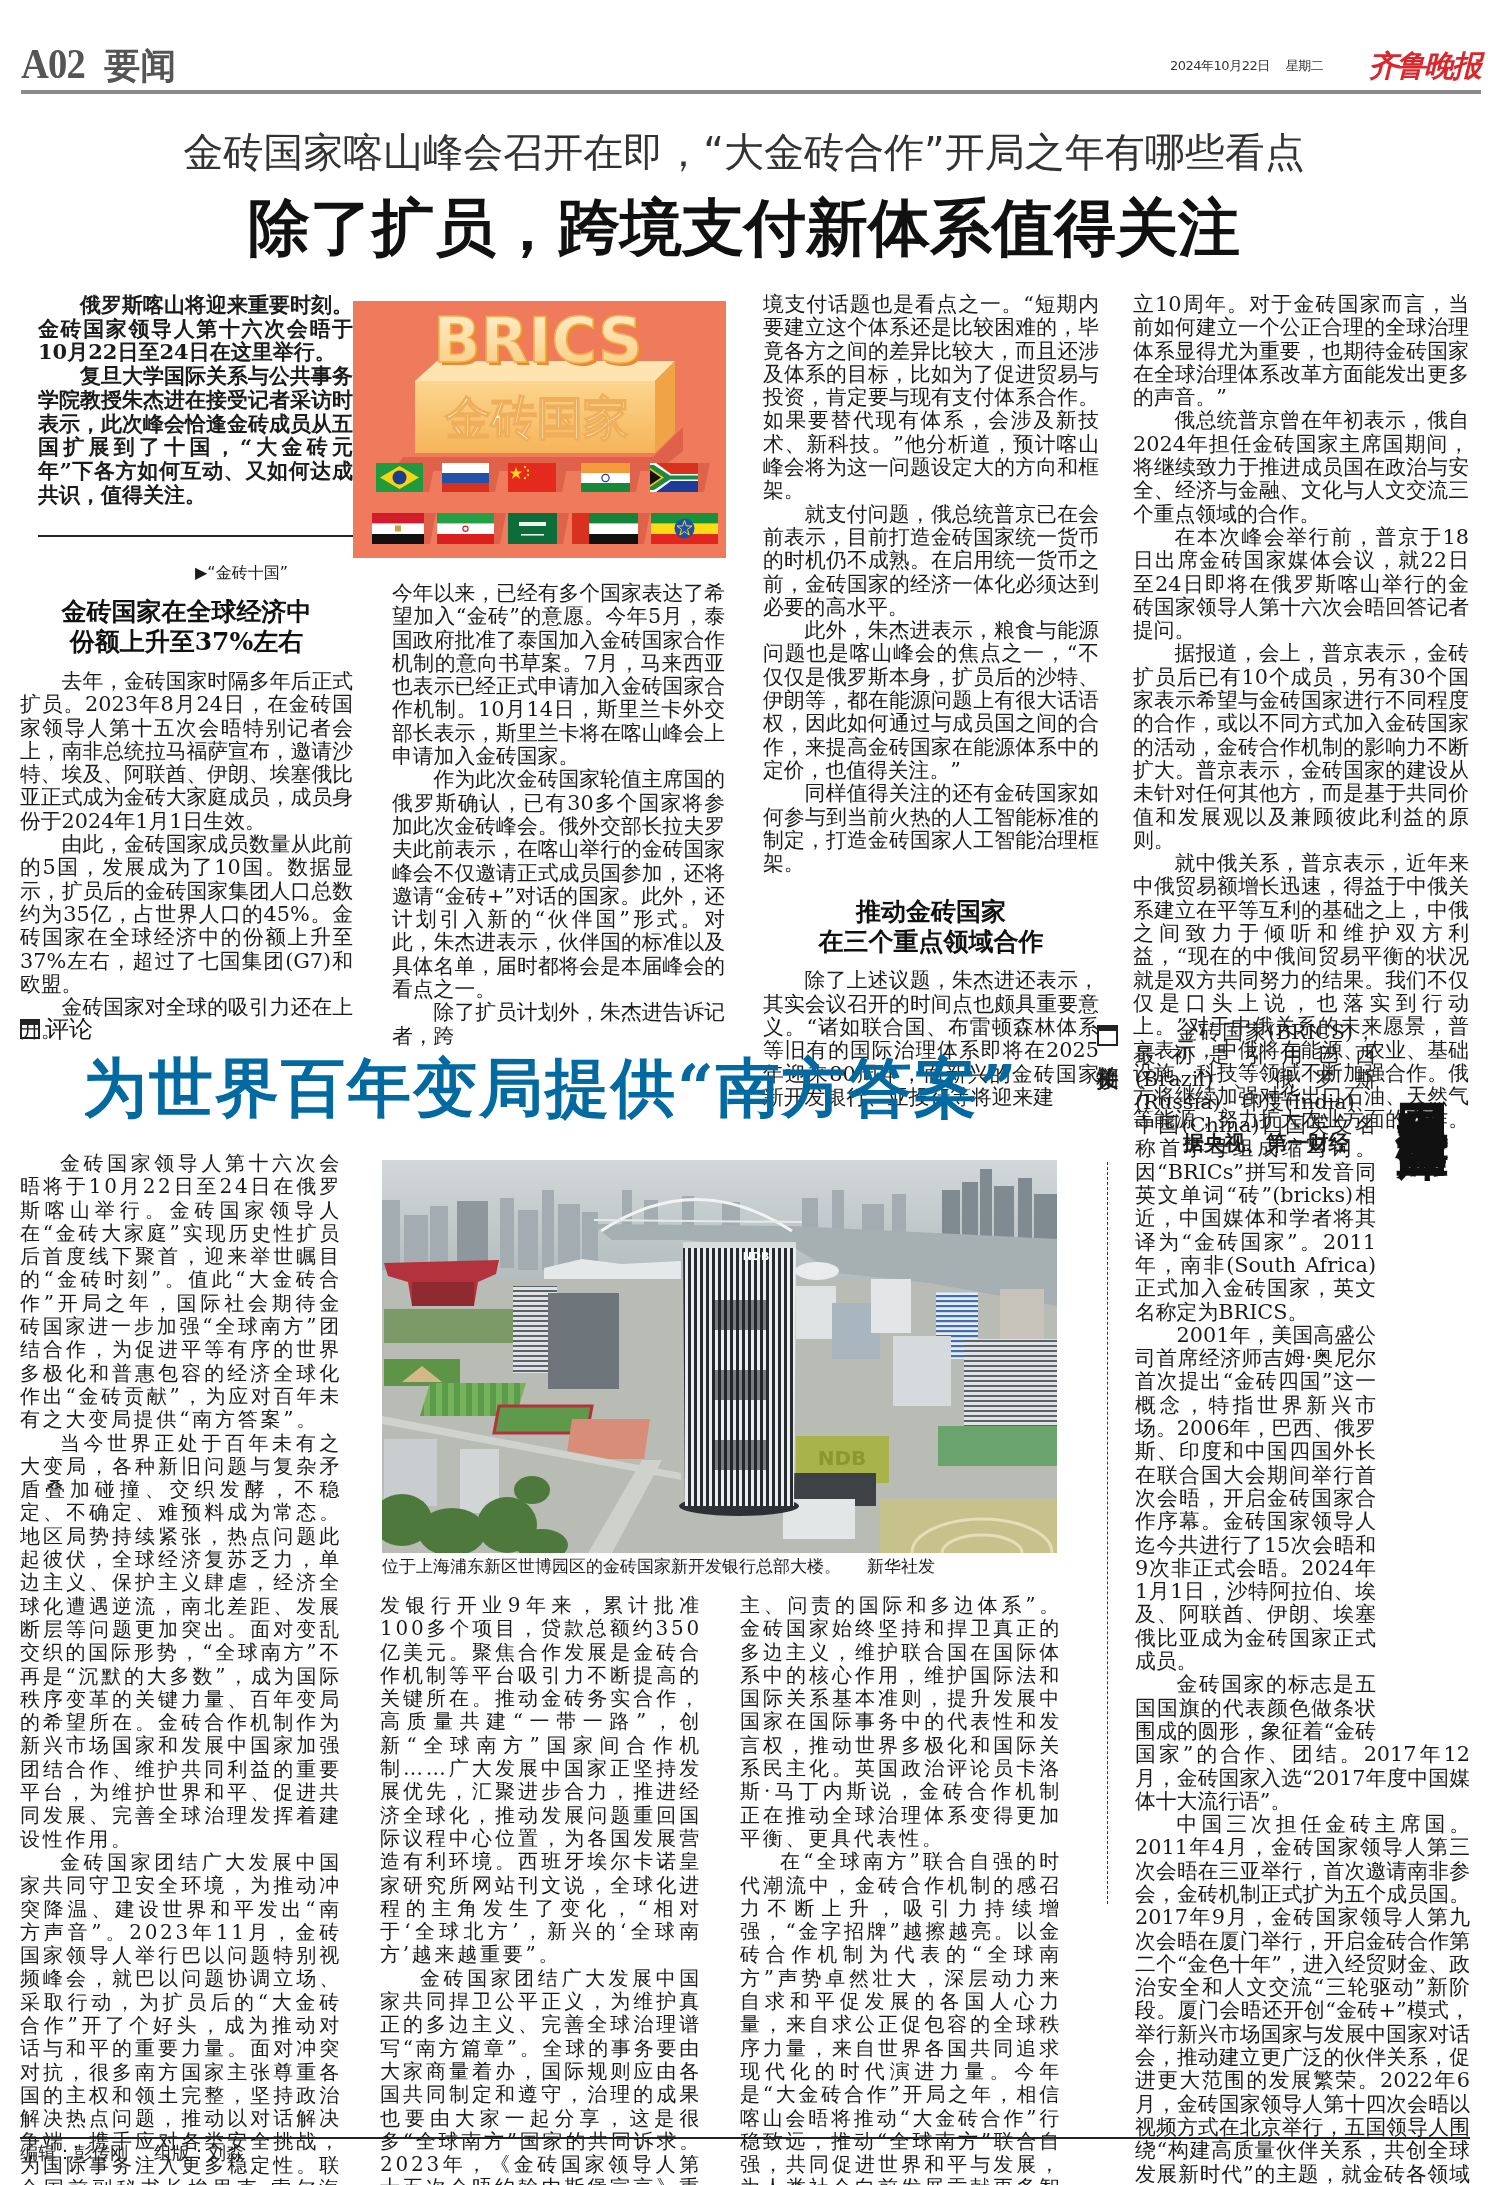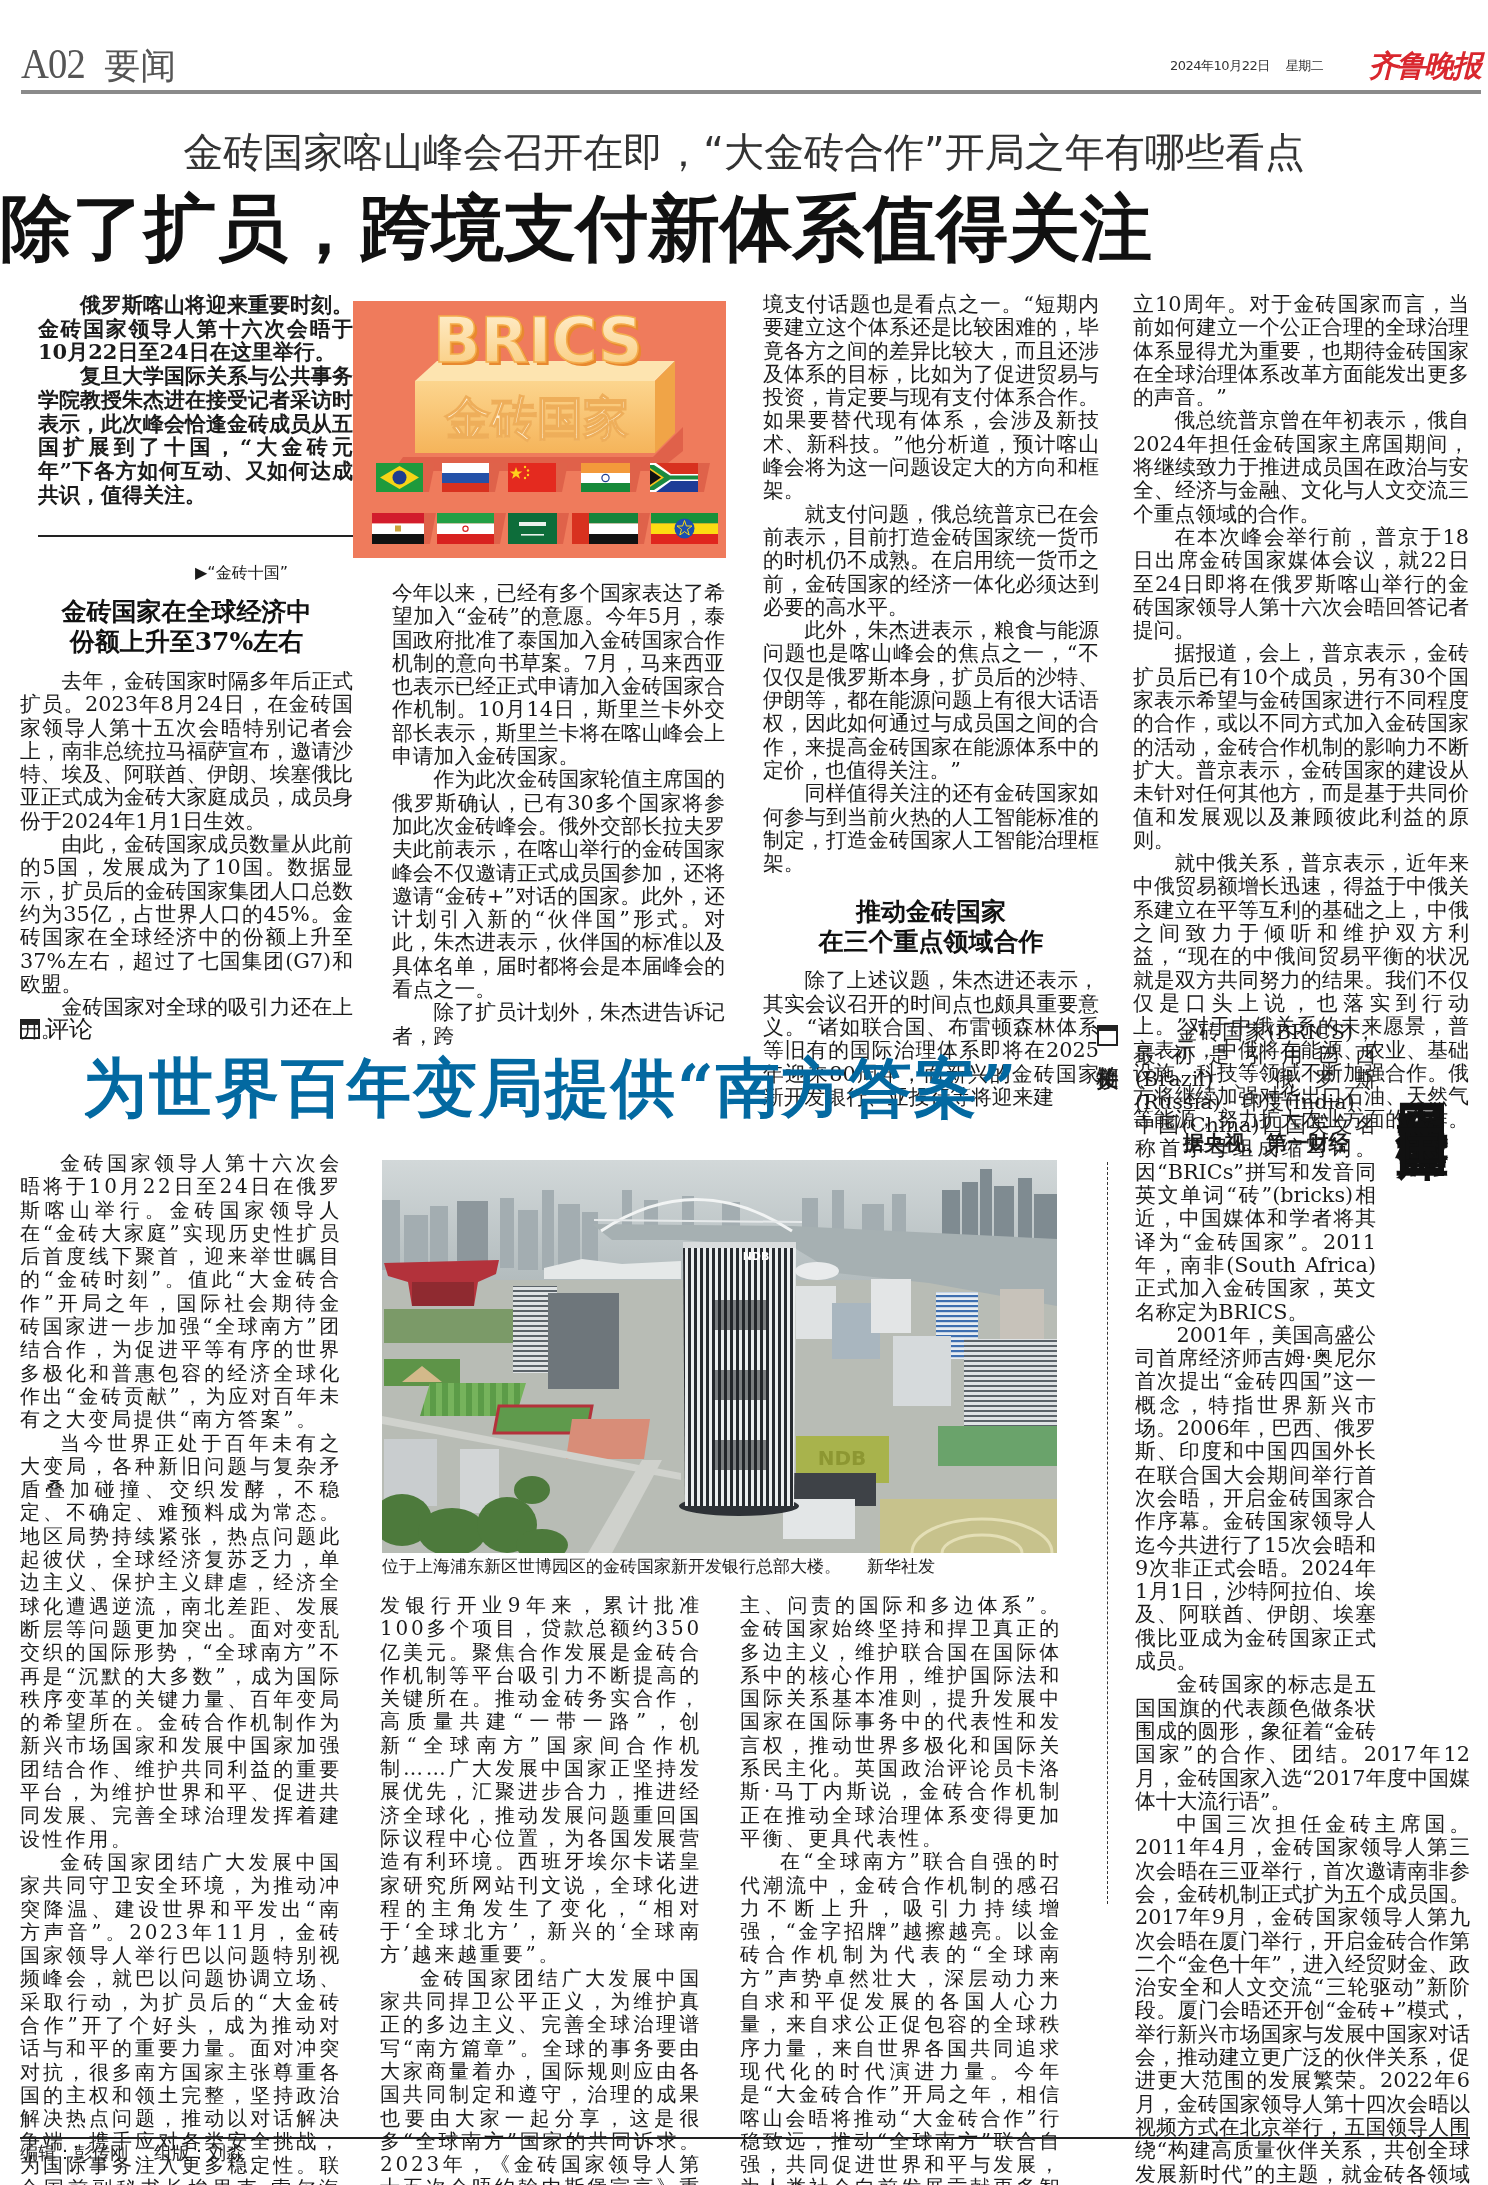--- a/index.html
+++ b/index.html
@@ -1,28 +1,28 @@
 <!DOCTYPE html>
 <html><head>
 <meta charset="utf-8">
 <style>
 *{box-sizing:border-box;margin:0;padding:0}
 html,body{background:#fff}
 body{width:1488px;height:2185px;position:relative;overflow:hidden;color:#1b1b1b;font-family:"DejaVu Serif","Liberation Serif",serif}
 .abs{position:absolute}
 
-.hdr-code{left:21px;top:40px;color:#555;font-family:"Liberation Serif",serif;font-weight:normal;white-space:nowrap}
+.hdr-code{left:21px;top:40px;color:#555;font-family:"Liberation Serif",serif;font-weight:bold;white-space:nowrap}
 .hdr-code .num{font-size:42px;letter-spacing:-1px;display:inline-block;transform:scaleX(.92);transform-origin:left}
 .hdr-code .sec{font-size:36px;margin-left:14px}
 .hdr-date{left:1170px;top:57px;font-size:13px;color:#333;font-family:"DejaVu Sans",sans-serif;white-space:nowrap;letter-spacing:-.5px}
 .hdr-date .wd{margin-left:16px}
 .masthead{left:1368px;top:46px;font-size:30px;font-weight:bold;font-style:italic;color:#d9272e;font-family:"DejaVu Serif",serif;white-space:nowrap;letter-spacing:-2px}
 .hdr-rule{left:21px;top:90px;width:1460px;height:4px;background:#8a8a8a}
 .kicker{left:0;top:128px;width:1488px;text-align:center;font-size:40px;line-height:48px;color:#333;font-family:"DejaVu Sans",sans-serif;font-weight:normal;white-space:nowrap}
-.headline{left:0;top:178px;width:1488px;text-align:left;font-size:72px;line-height:100px;font-weight:bold;color:#111;white-space:nowrap}
+.headline{left:0;top:178px;width:1488px;text-align:center;font-size:62px;line-height:100px;font-weight:bold;color:#111;white-space:nowrap}
 
 .tb{font-size:20.8px;line-height:23.3px;text-align:justify}
 .tb p{text-indent:2em}
 .tb p.cont{text-indent:0}
 .lead{left:38px;top:293px;width:315px;font-size:21px;line-height:23.7px;font-weight:bold;text-align:justify}
 .lead p{text-indent:2em}
 .lead-rule{left:38px;top:535px;width:315px;height:1.5px;background:#222}
 .gcap{left:170px;top:562px;width:143px;text-align:center;font-size:16px;line-height:22px;white-space:nowrap;font-family:"DejaVu Sans",sans-serif}
 .subhead{font-size:25px;line-height:30px;font-weight:bold;text-align:center;color:#111}
 .byline{font-weight:bold;font-family:"DejaVu Sans",sans-serif;margin-left:2.4em;white-space:nowrap}

